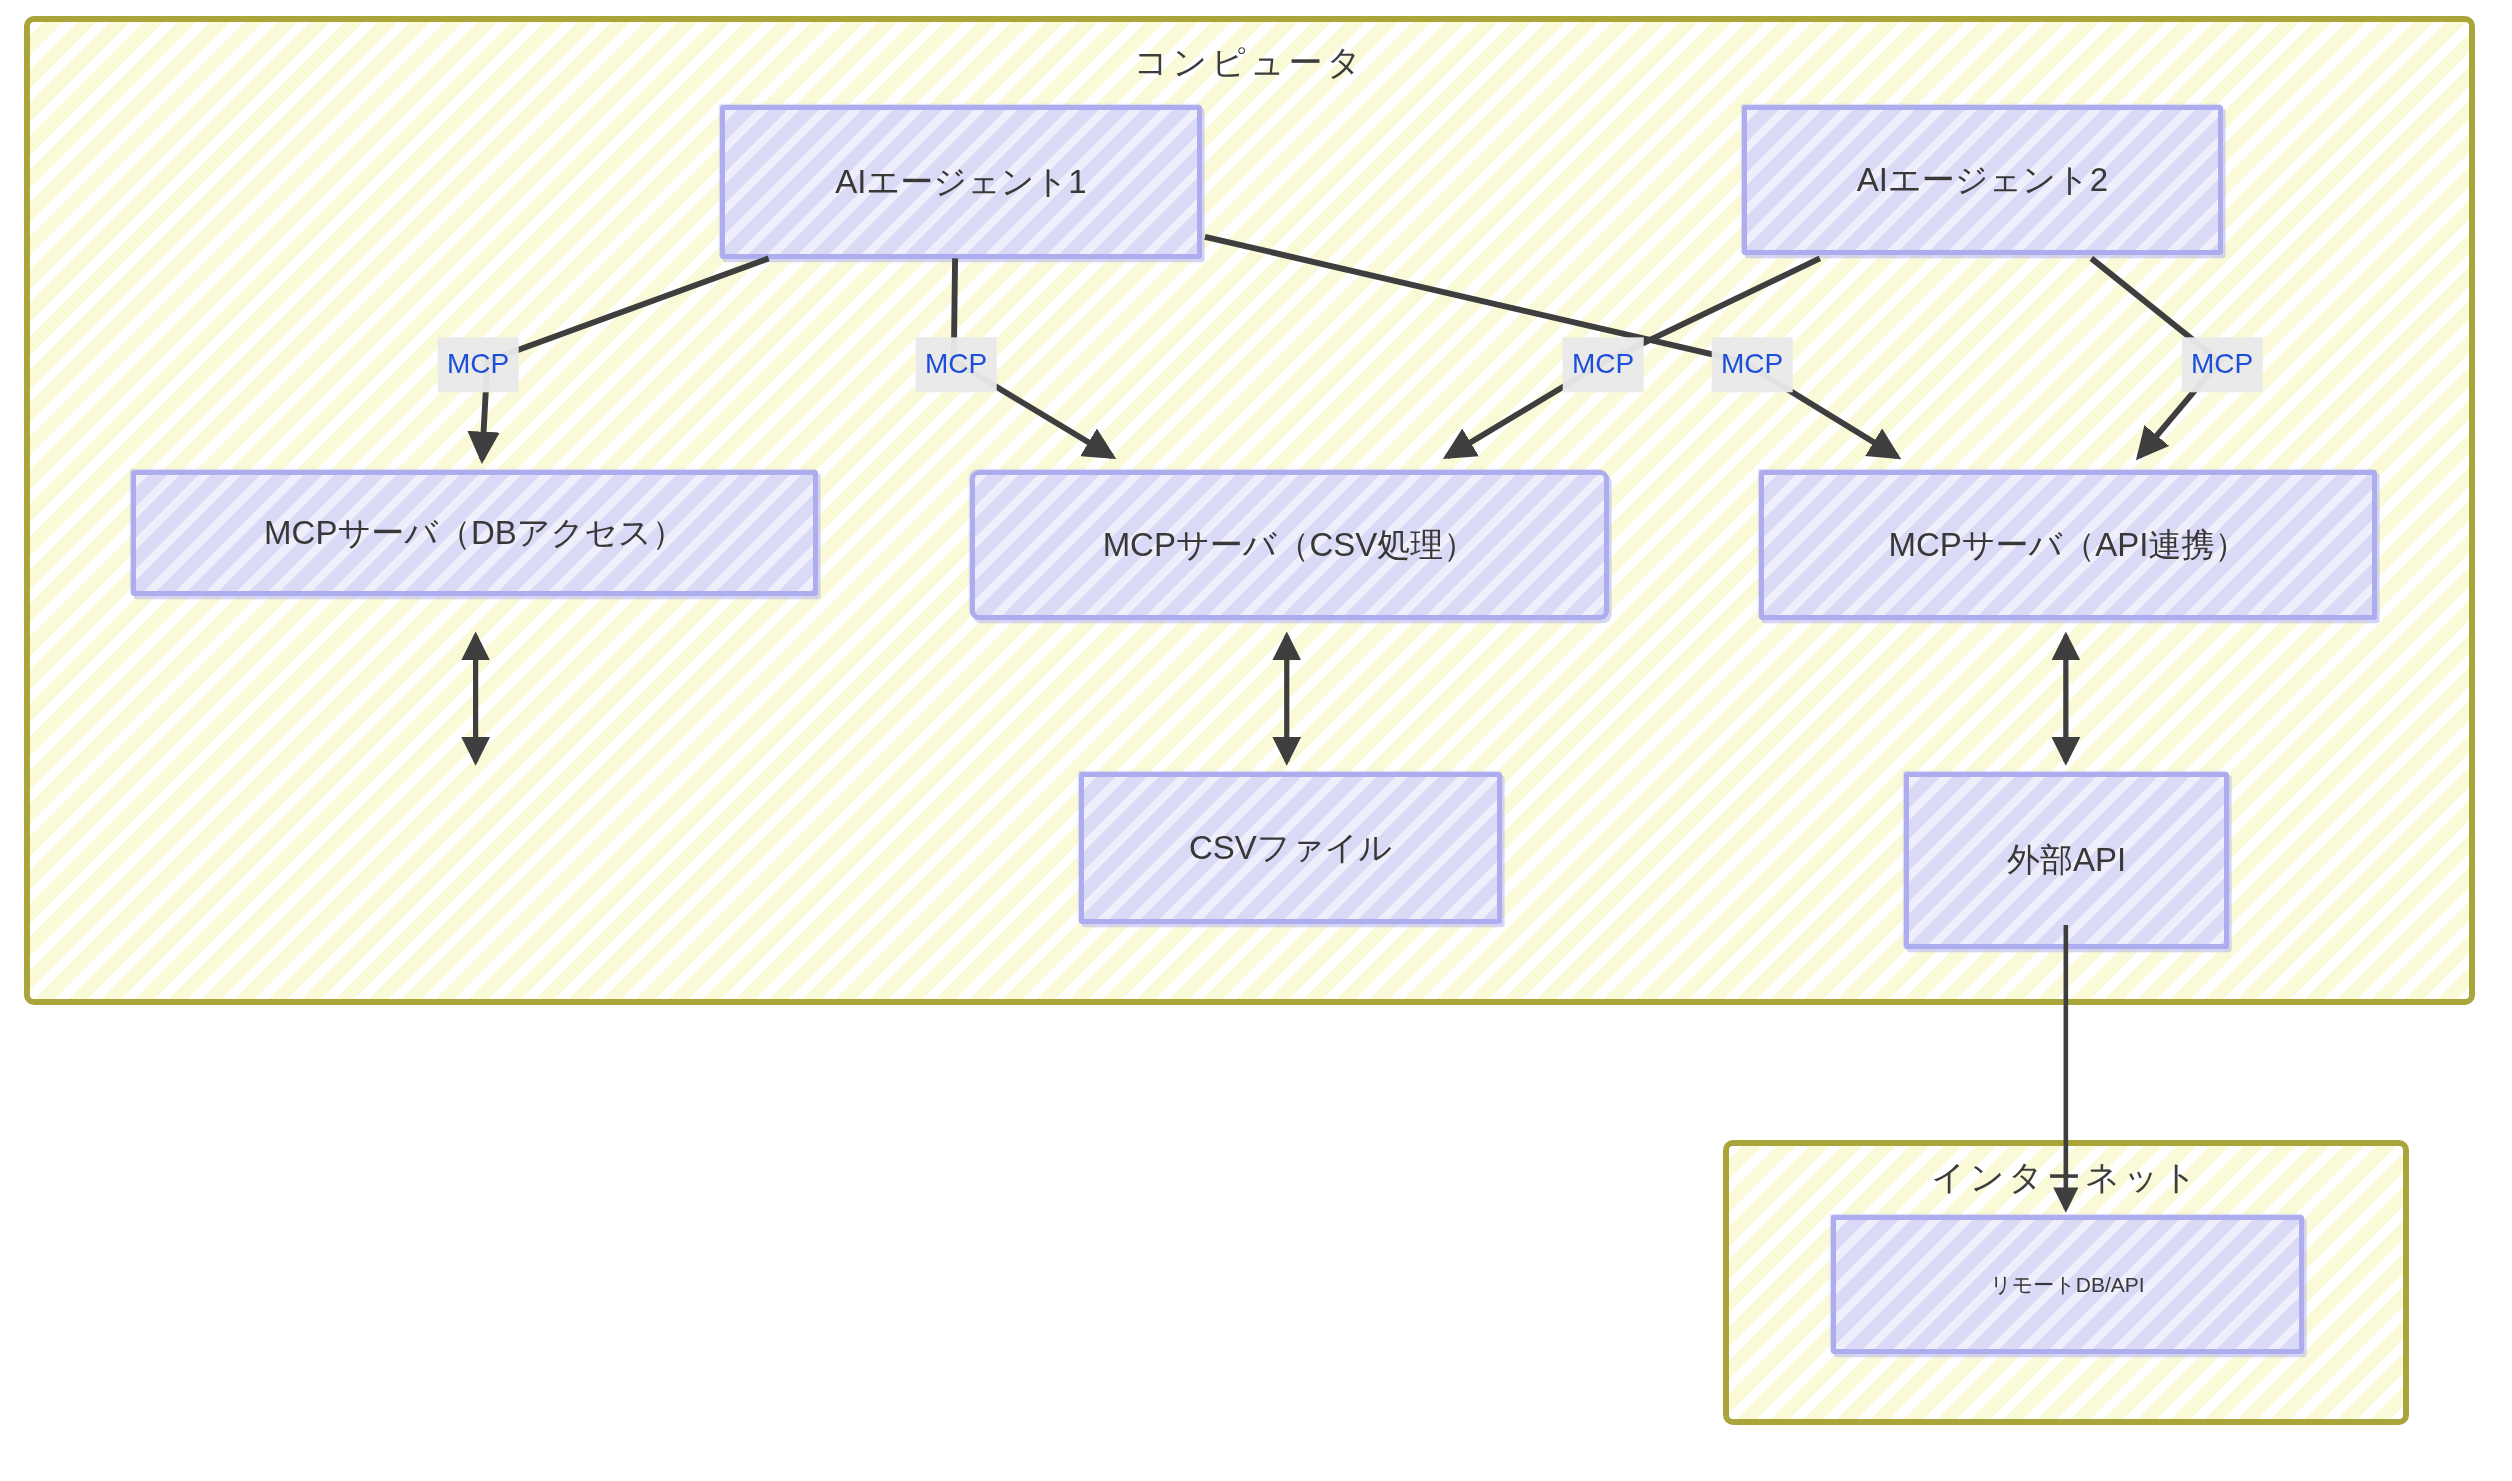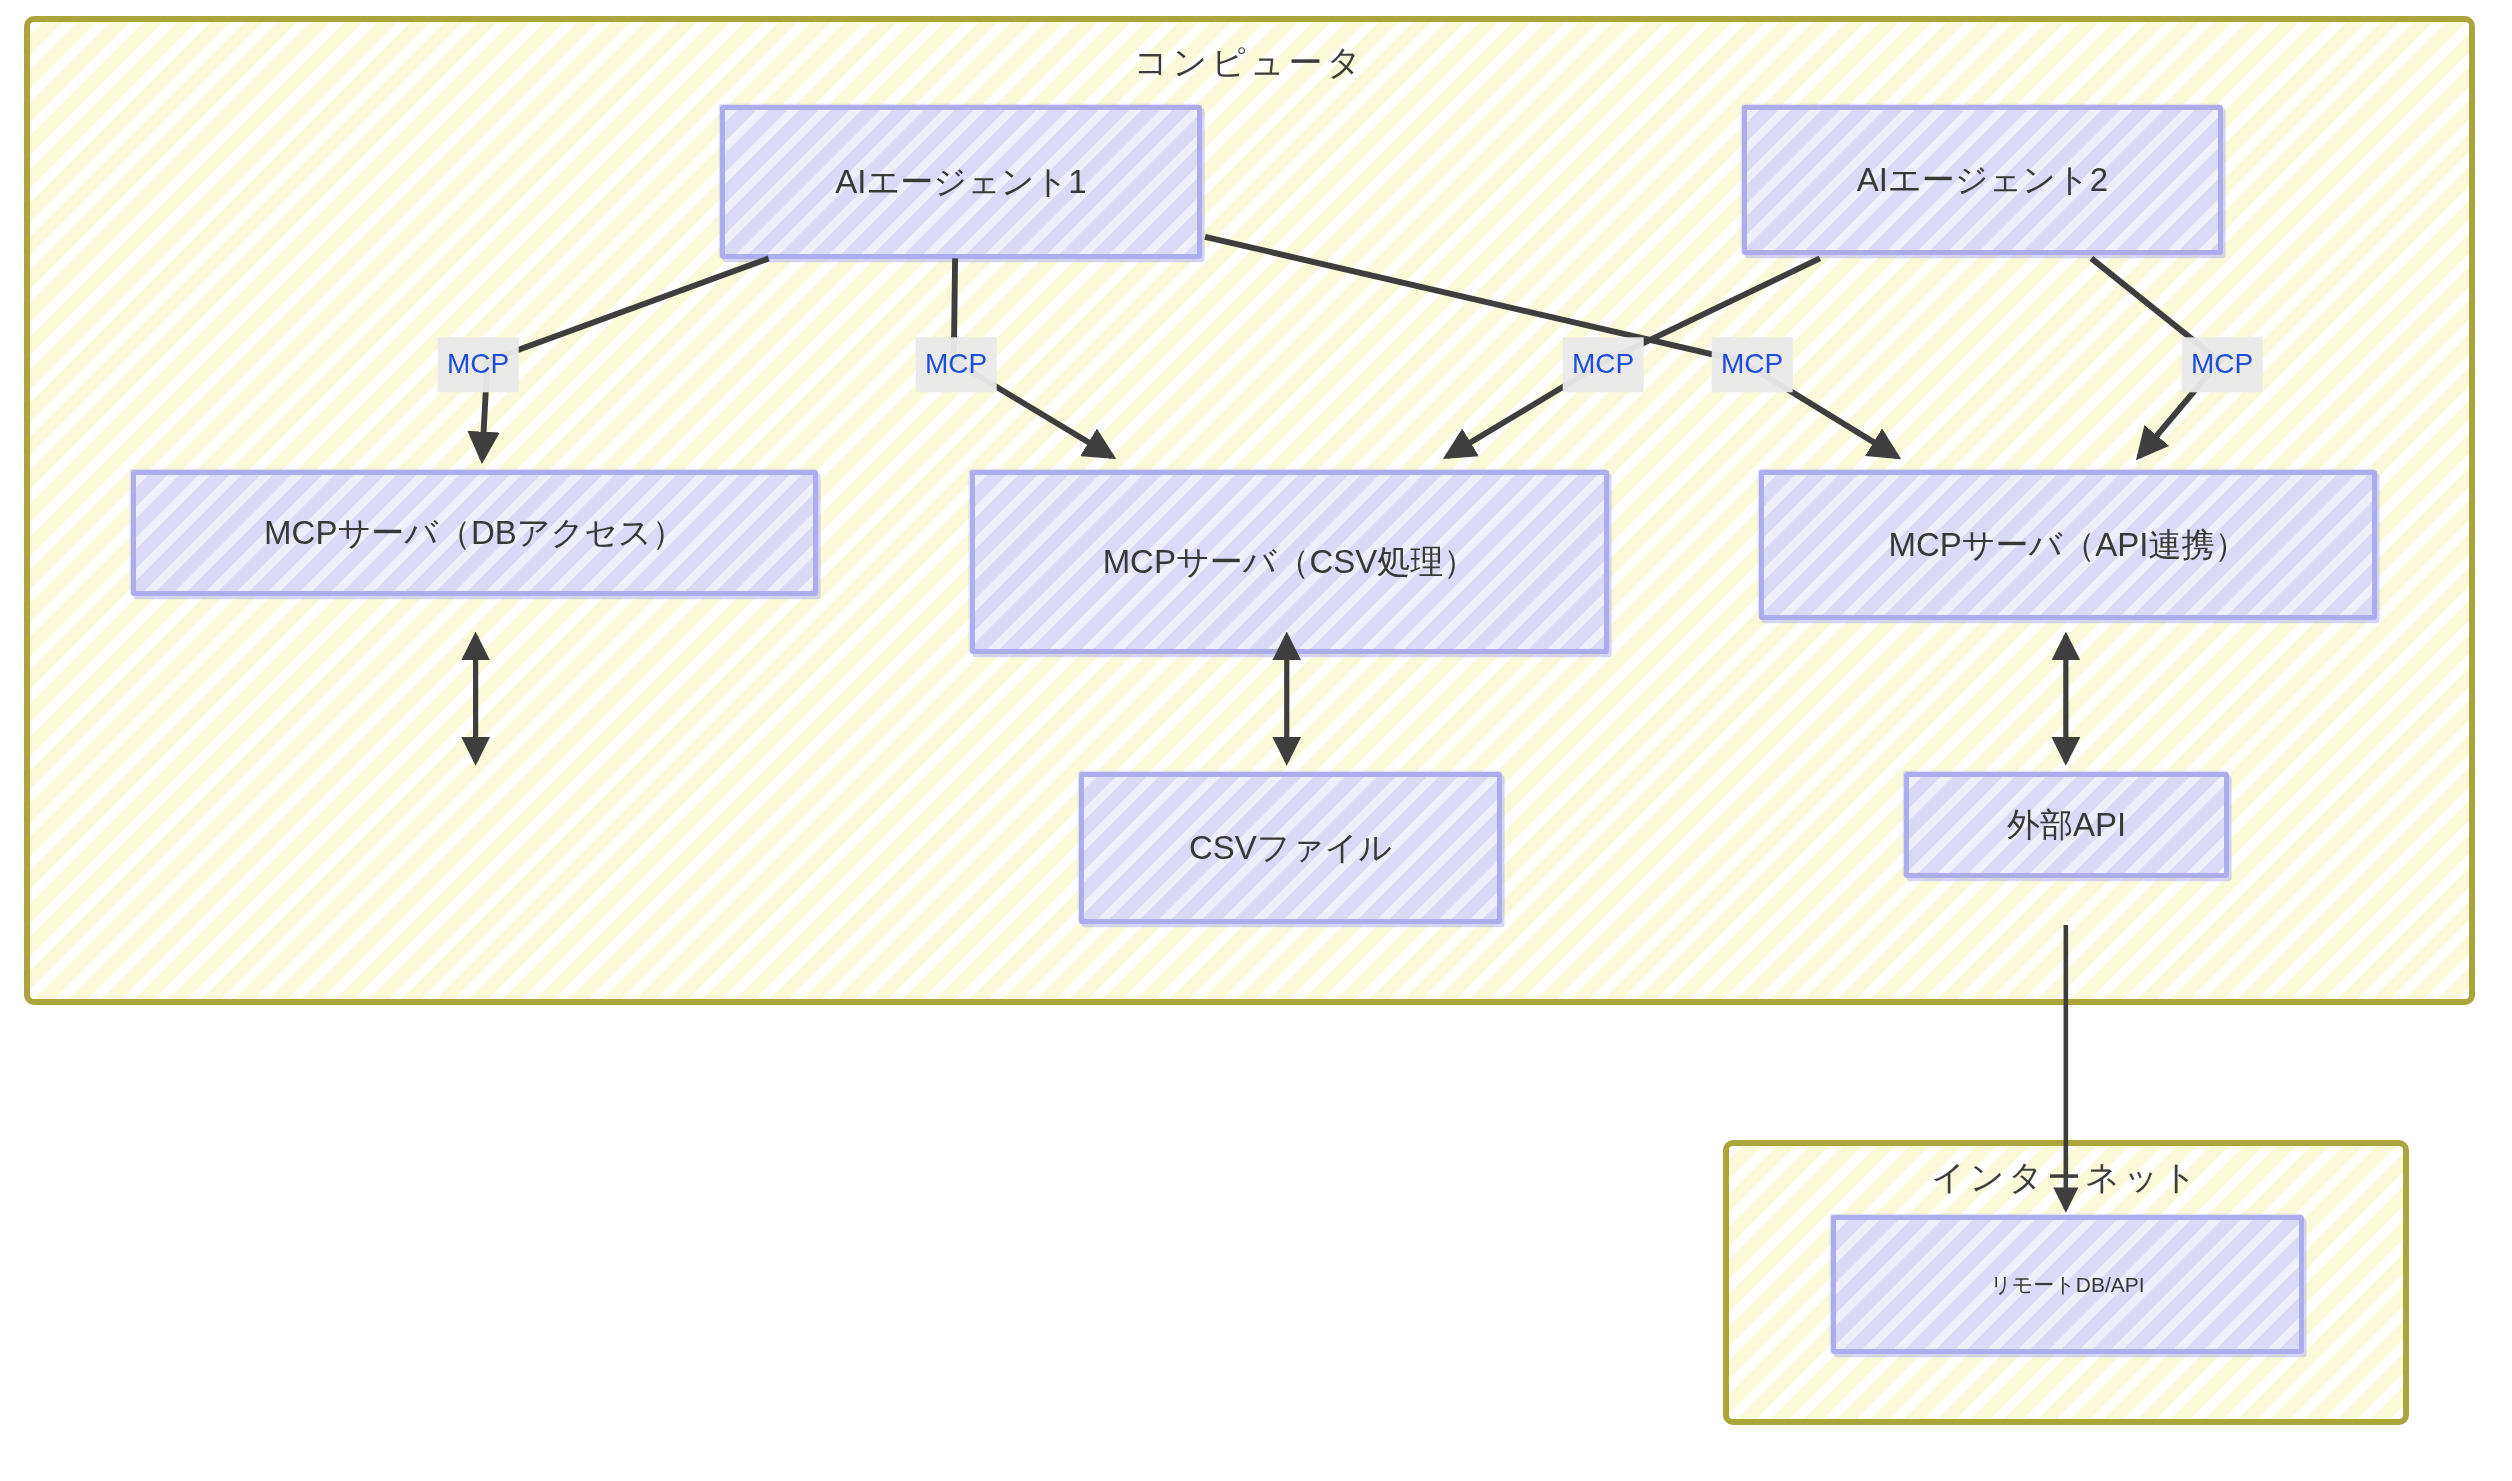--- a/index.html
+++ b/index.html
@@ -26,25 +26,25 @@
     position:absolute;box-sizing:border-box;border:5.2px solid #acacee;border-radius:3.3px;
     background-color:#dbdaf6;
     background-image:repeating-linear-gradient(135deg,rgba(255,255,255,0.55) 0px,rgba(255,255,255,0.55) 8.5px,rgba(255,255,255,0) 8.5px,rgba(255,255,255,0) 22px);
     display:flex;align-items:center;justify-content:center;
     font-size:33px;color:#383838;white-space:nowrap;
     box-shadow:2.6px 3.3px 0 rgba(172,172,238,0.5),-1.3px -1.3px 0 rgba(172,172,238,0.35);
   }
   .n-agent1{left:720px;top:105px;width:482px;height:154px;}
   .n-agent2{left:1742px;top:105px;width:481px;height:150px;}
   .n-server-db{left:131px;top:470px;width:687px;height:126px;}
-  .n-server-csv{left:970px;top:470px;width:639px;height:184px;}
+  .n-server-csv{left:970px;top:470px;width:639px;height:150px;border-radius:9px;}
   .n-server-api{left:1759px;top:470px;width:618px;height:150px;}
   .n-local-db{left:280px;top:772px;width:393px;height:152px;}
   .n-csv-file{left:1079px;top:772px;width:423px;height:152px;}
-  .n-ext-api{left:1904px;top:772px;width:325px;height:106px;}
+  .n-ext-api{left:1904px;top:772px;width:325px;height:177px;}
   .n-remote{left:1831px;top:1215px;width:473px;height:139px;font-size:21px;}
   
   .edge-label{
     position:absolute;transform:translate(-50%,-50%);
     background:rgba(233,233,233,0.96);color:#1d4ed8;
     font-size:28px;line-height:1;padding:13px 9.2px 14.4px 9.2px;white-space:nowrap;
   }
   .el-1{left:478px;top:365px;}
   .el-2{left:956px;top:365px;}
   .el-3{left:1603px;top:365px;}

